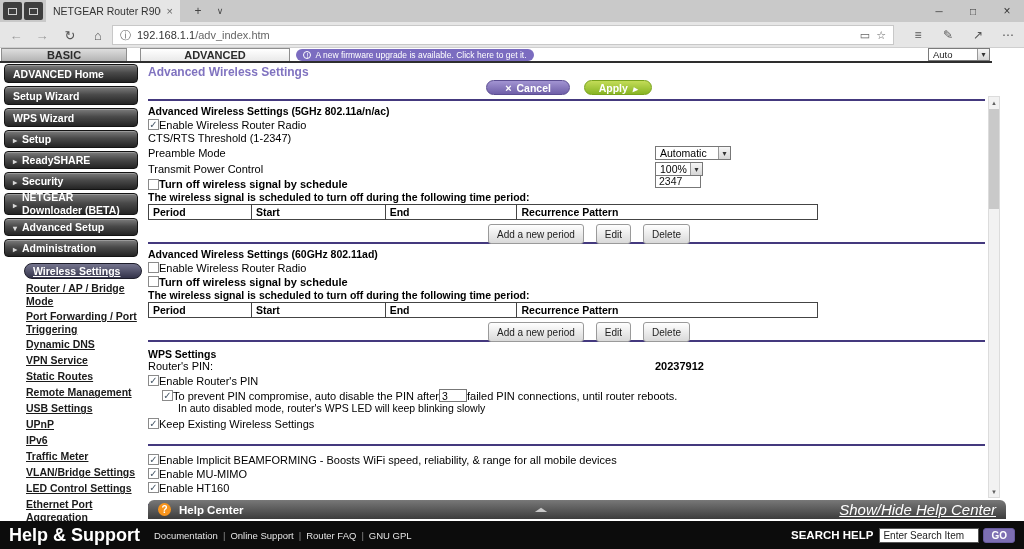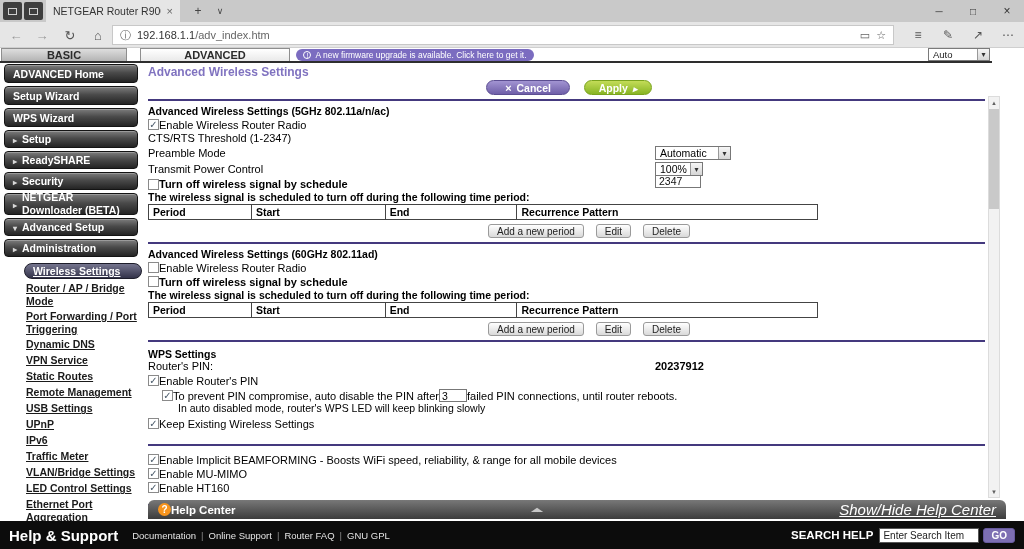--- a/index.html
+++ b/index.html
@@ -66,47 +66,47 @@
 .ctl{position:absolute;left:507px;top:0;}
 .txt{height:14px;border:1px solid #777;background:#fff;font-size:10.5px;font-family:"Liberation Sans",sans-serif;padding:0 3px;color:#111;margin-top:43px;}
 .sel{height:14px;border:1px solid #777;background:#fff;display:inline-flex;align-items:center;font-size:10.5px;padding-left:4px;}
 .sel .v{flex:1;}
 .sarr{width:12px;height:100%;display:inline-flex;align-items:center;justify-content:center;background:linear-gradient(#f6f6f6,#d6d6d6);border-left:1px solid #999;}
 .sarr::before{content:"\25BE";font-size:8px;color:#333;}
 .bold-note{margin-top:1px;height:12px;font-weight:bold;font-size:10.5px;}
 table.sched{border-collapse:collapse;width:670px;margin-top:1px;}
 table.sched th{border:1px solid #444;font-size:10.5px;font-weight:bold;text-align:left;padding:1px 4px;height:13px;}
 .tbl-btns{margin-top:4px;height:14px;display:flex;gap:12px;padding-left:340px;}
-.sbtn{display:inline-flex;align-items:center;height:14px;background:linear-gradient(#ffffff,#d9d9d9);border:1px solid #9a9a9a;border-radius:3px;font-size:10px;color:#222;padding:0 8px;white-space:nowrap;}
+.sbtn{display:inline-flex;align-items:center;height:20px;background:linear-gradient(#ffffff,#d9d9d9);border:1px solid #9a9a9a;border-radius:3px;font-size:10px;color:#222;padding:0 8px;white-space:nowrap;}
 .pin-val{position:absolute;left:507px;top:0;font-weight:bold;}
 .inline-input{height:13px;width:28px;border:1px solid #777;font-size:10.5px;padding:0 2px;font-family:"Liberation Sans",sans-serif;}
 .indent1{margin-left:14px;}
 .indent2{margin-left:30px;height:12px;font-size:10.5px;}
 
 
 #scrollbar{position:absolute;left:988px;top:96px;width:12px;height:402px;background:#f2f2f2;border:1px solid #dcdcdc;}
 .sb-up,.sb-down{position:absolute;left:0;width:10px;height:11px;display:flex;align-items:center;justify-content:center;}
 .sb-up{top:0;}
 .sb-down{bottom:0;}
 .sb-up::before{content:"\25B2";font-size:6px;color:#606060;}
 .sb-down::before{content:"\25BC";font-size:6px;color:#606060;}
 .sb-thumb{position:absolute;left:0;top:12px;width:10px;height:100px;background:#c9c9c9;}
 
 
-#helpbar{position:absolute;left:148px;top:500px;width:858px;height:19px;background:linear-gradient(#787878,#3c3c3c);border-radius:6px 6px 0 0;display:flex;align-items:center;padding:0 10px;}
+#helpbar{position:absolute;left:148px;top:500px;width:858px;height:19px;background:linear-gradient(#787878,#3c3c3c);border-radius:6px 6px 0 0;display:flex;align-items:center;padding:0 10px;gap:8px;}
 .help-q{width:13px;height:13px;background:#f7941d;border-radius:50%;color:#fff;font-weight:bold;font-size:10px;display:flex;align-items:center;justify-content:center;flex:0 0 auto;}
 .help-q::before{content:"?";}
 .help-title{color:#fff;font-weight:bold;font-size:11.5px;}
 .help-collapse{margin:0 auto;color:#c8c8c8;font-size:8px;transform:scaleX(2.6) scaleY(.9);}
 .help-collapse::before{content:"\25B2";}
 .help-toggle{color:#fff;font-size:15px;font-style:italic;text-decoration:underline;}
 
 
 #footer{position:absolute;left:0;top:521px;width:1024px;height:28px;background:#0c0c0c;display:flex;align-items:center;padding:0 9px;}
-#fs-title{color:#fff;font-weight:bold;font-size:15px;margin-right:14px;white-space:nowrap;}
+#fs-title{color:#fff;font-weight:bold;font-size:18px;margin-right:14px;white-space:nowrap;}
 .flink{color:#e4e4e4;font-size:9.5px;text-decoration:none;white-space:nowrap;}
 .fsep{color:#8a8a8a;font-size:9.5px;margin:0 5px;}
 .fsep::before{content:"|";}
 #search-label{margin-left:auto;color:#fff;font-weight:bold;font-size:11.5px;margin-right:6px;white-space:nowrap;}
 #search-input{width:100px;height:15px;border:1px solid #555;font-size:10px;padding:0 3px;font-family:"Liberation Sans",sans-serif;color:#222;}
 #go-btn{margin-left:4px;background:#7d6fb3;border:1px solid #675a9e;border-radius:3px;color:#fff;font-weight:bold;font-size:10px;padding:1px 7px;}
 </style>
 </head>
 <body>
 

